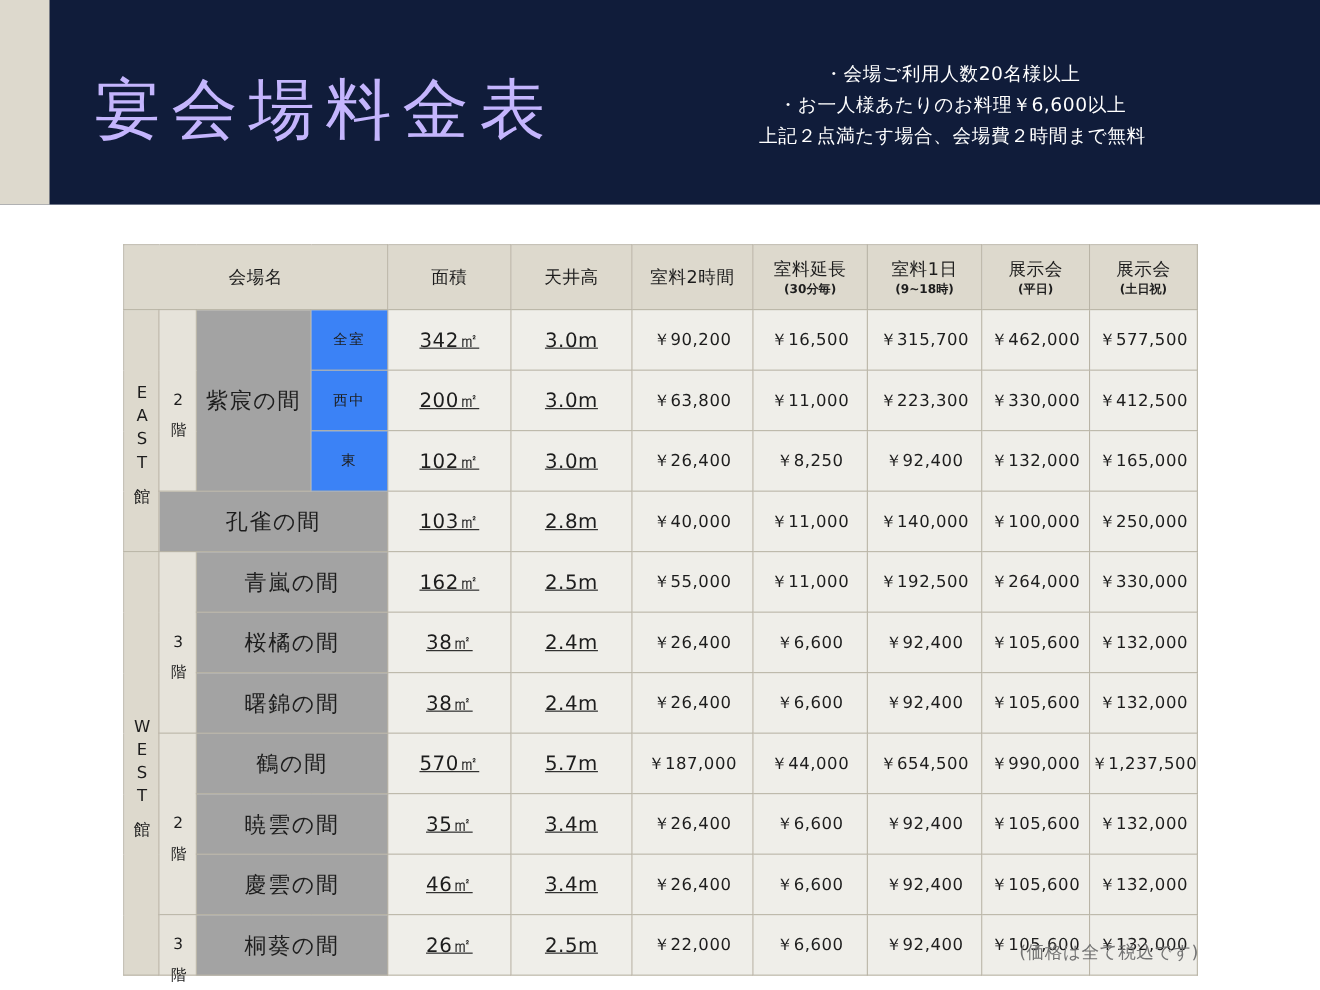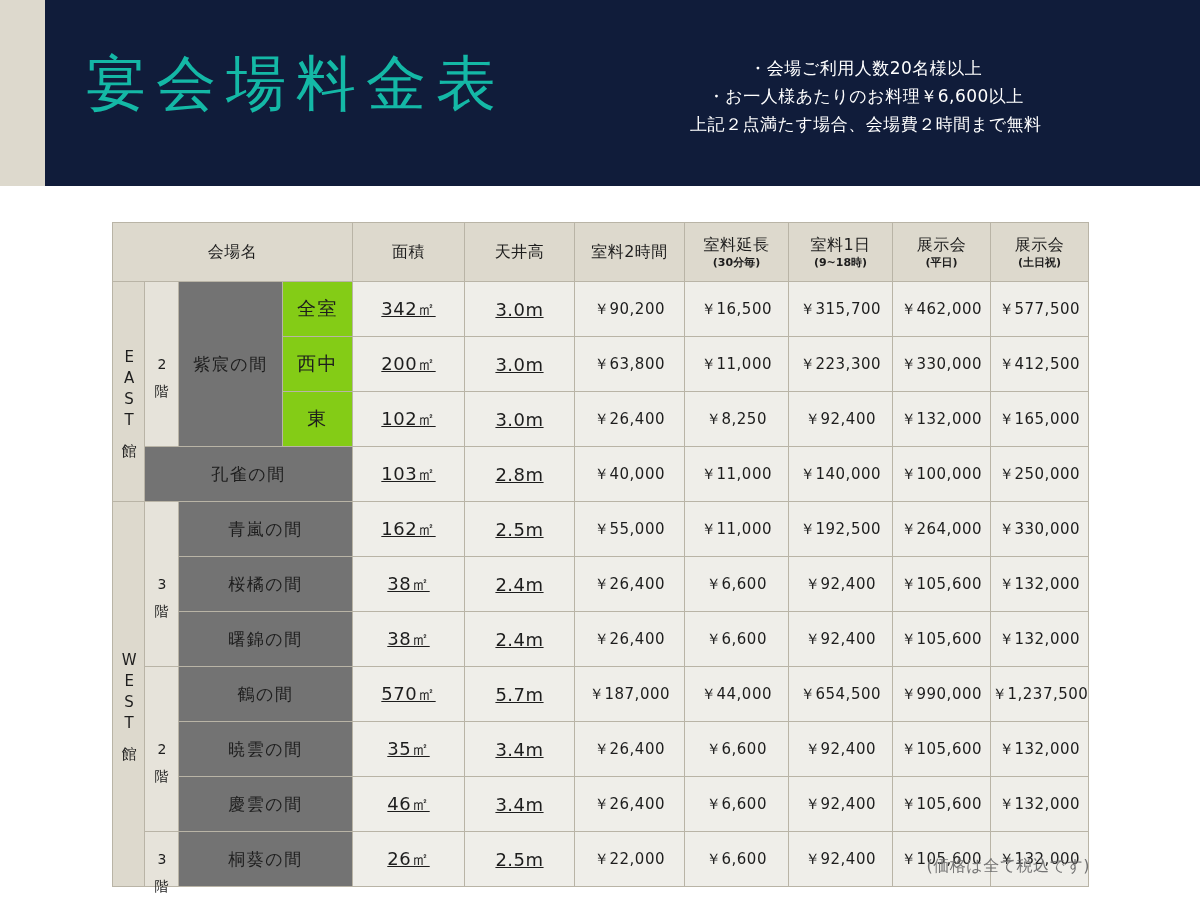--- a/index.html
+++ b/index.html
@@ -27,22 +27,22 @@
     position: absolute;
     left: 0;
     top: 0;
     width: 45px;
     height: 186px;
     background: #ddd9cd;
   }
   .header-title {
     position: absolute;
     left: 86px;
-    top: 44px;
-    color: #14b8a6;
+    top: 60px;
+    color: #c4b5fd;
     font-size: 60px;
     letter-spacing: 10px;
     font-family: "DejaVu Serif", "Liberation Serif", serif;
     font-weight: 400;
     white-space: nowrap;
   }
   .header-notes {
     position: absolute;
     left: 690px;
     top: 54px;
@@ -121,27 +121,27 @@
     font-weight: bold;
     line-height: 1.2;
   }
   td.floor .stack {
     display: block;
     writing-mode: vertical-rl;
     text-orientation: upright;
     margin: 0 auto;
   }
   td.hall {
-    background: #737373;
-    font-size: 17px;
+    background: #a3a3a3;
+    font-size: 20px;
     letter-spacing: 1.5px;
   }
   td.sub-hall {
-    background: #84cc16;
-    font-size: 19px;
+    background: #3b82f6;
+    font-size: 13px;
     letter-spacing: 1.5px;
   }
   td.num {
     font-size: 18px;
     white-space: nowrap;
     text-decoration: underline;
   }
   td.price {
     font-size: 15px;
     white-space: nowrap;

